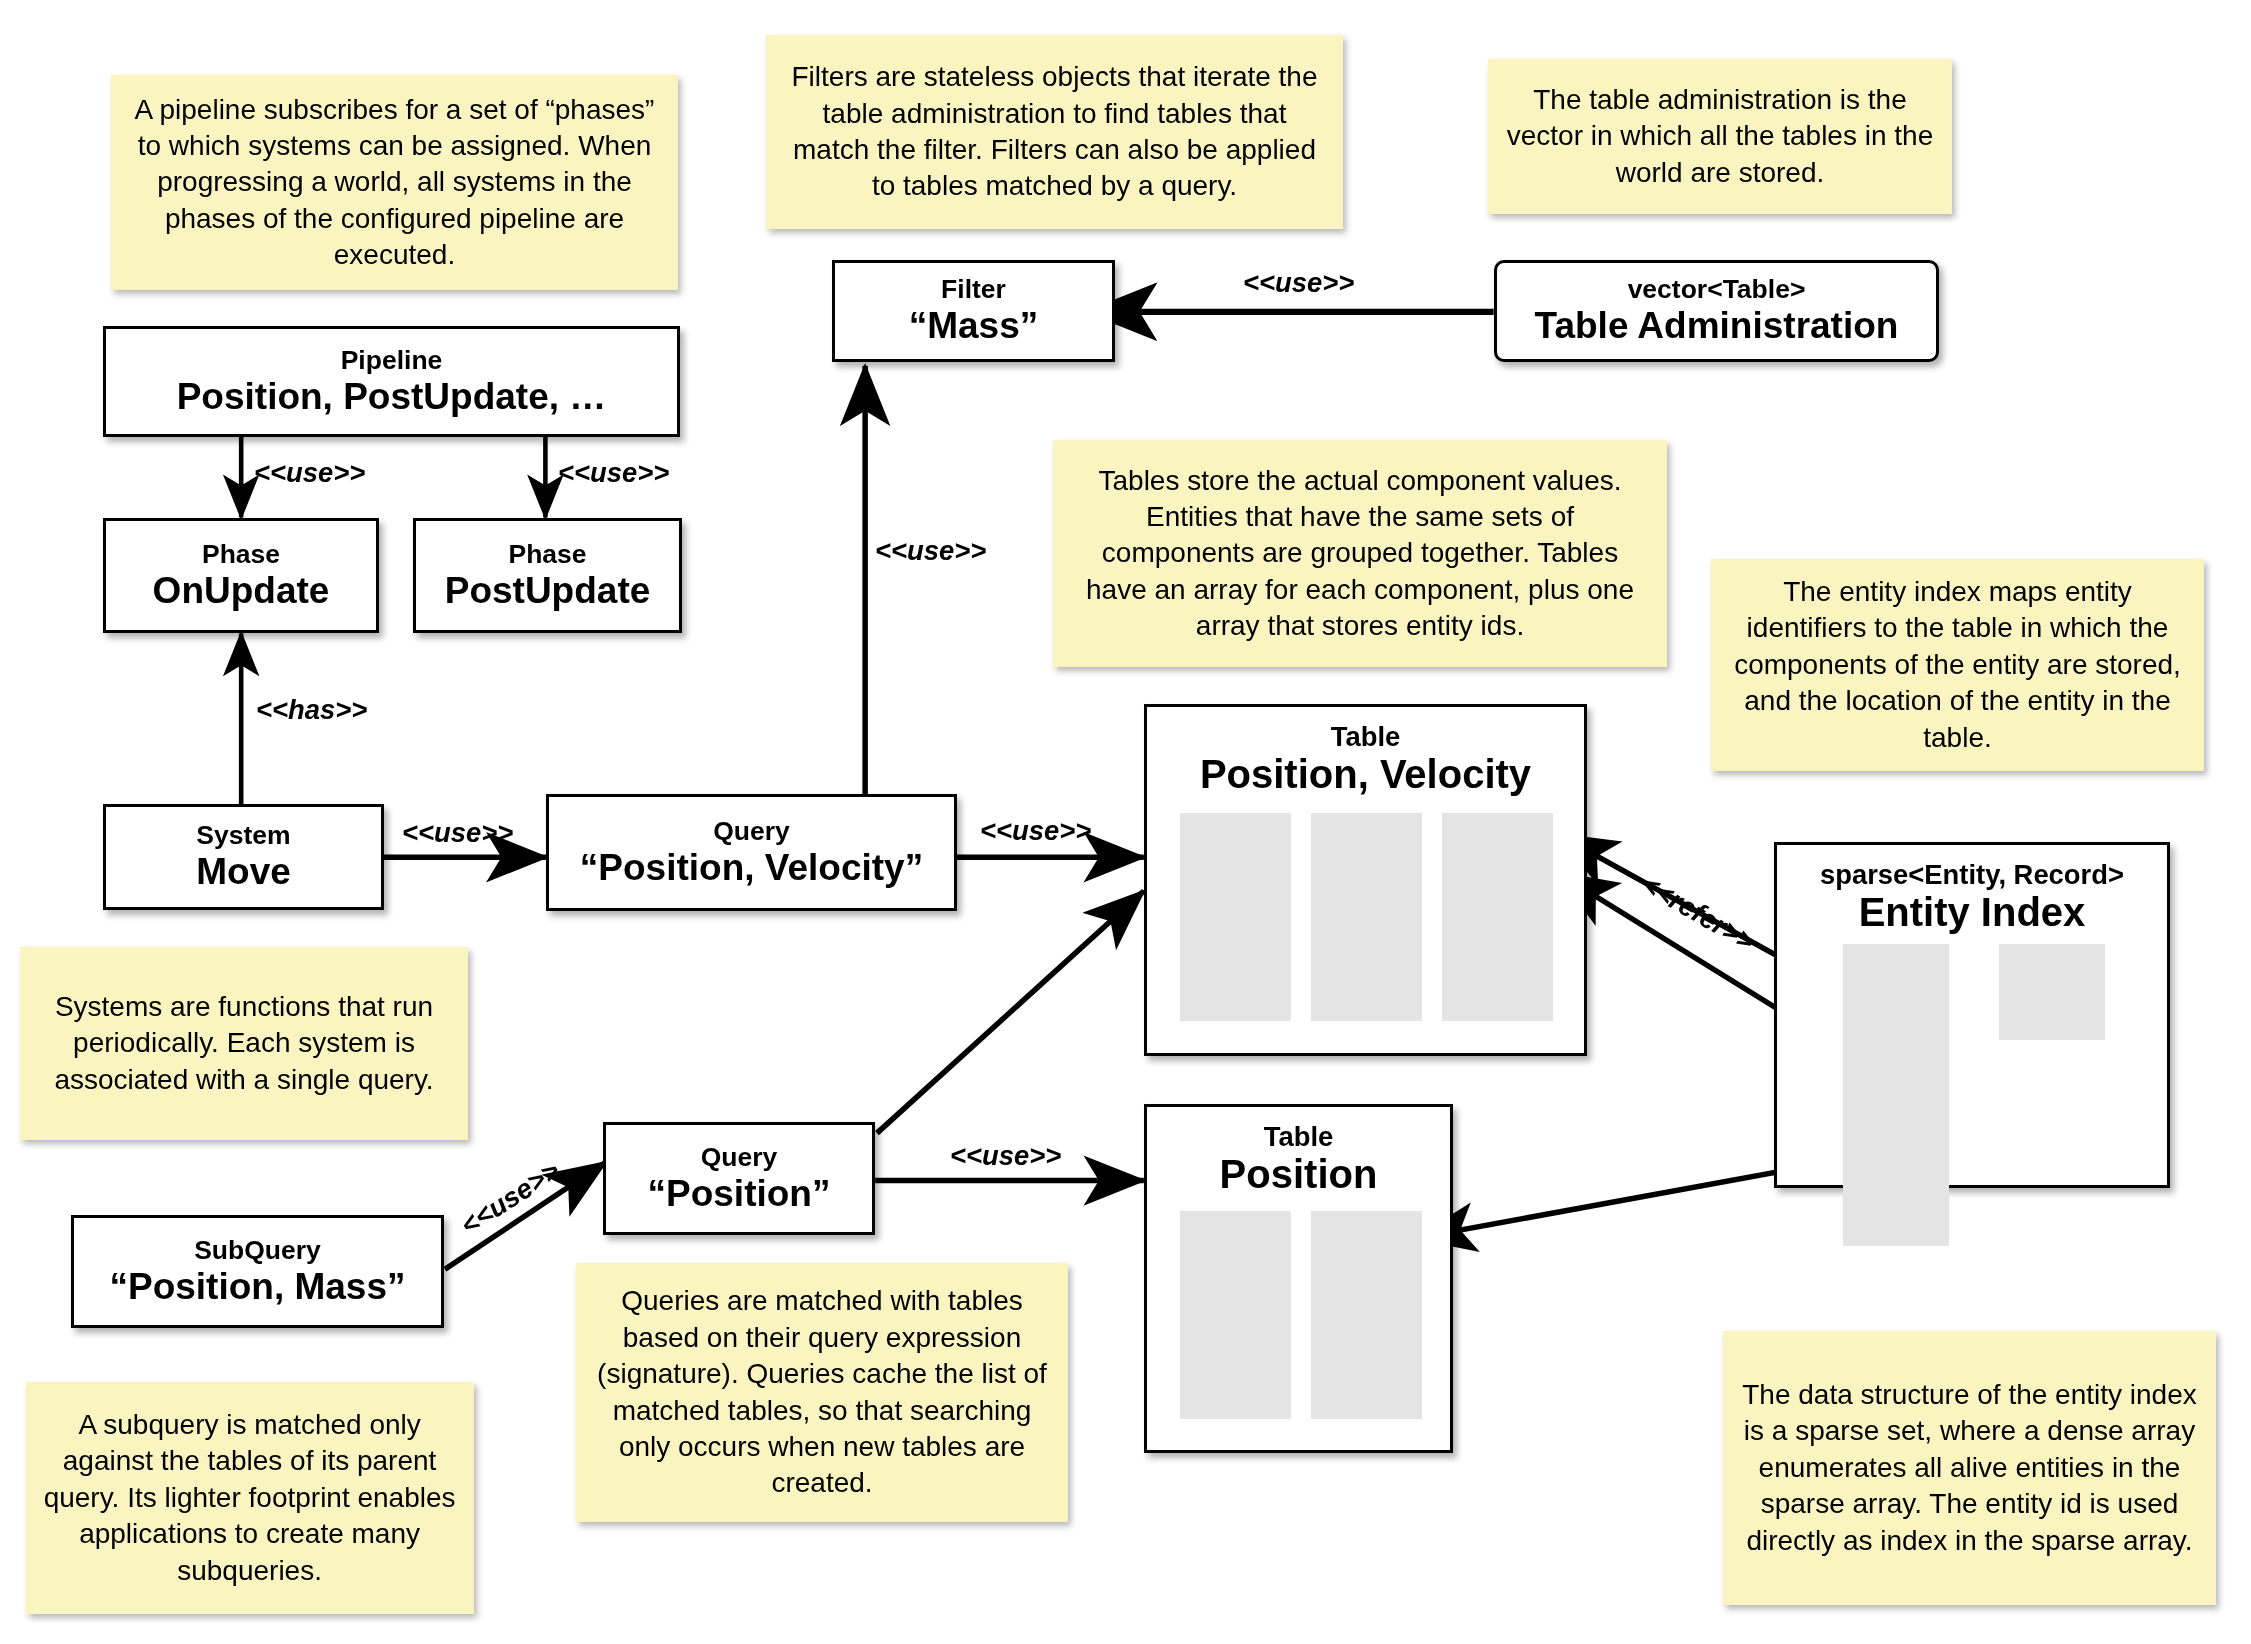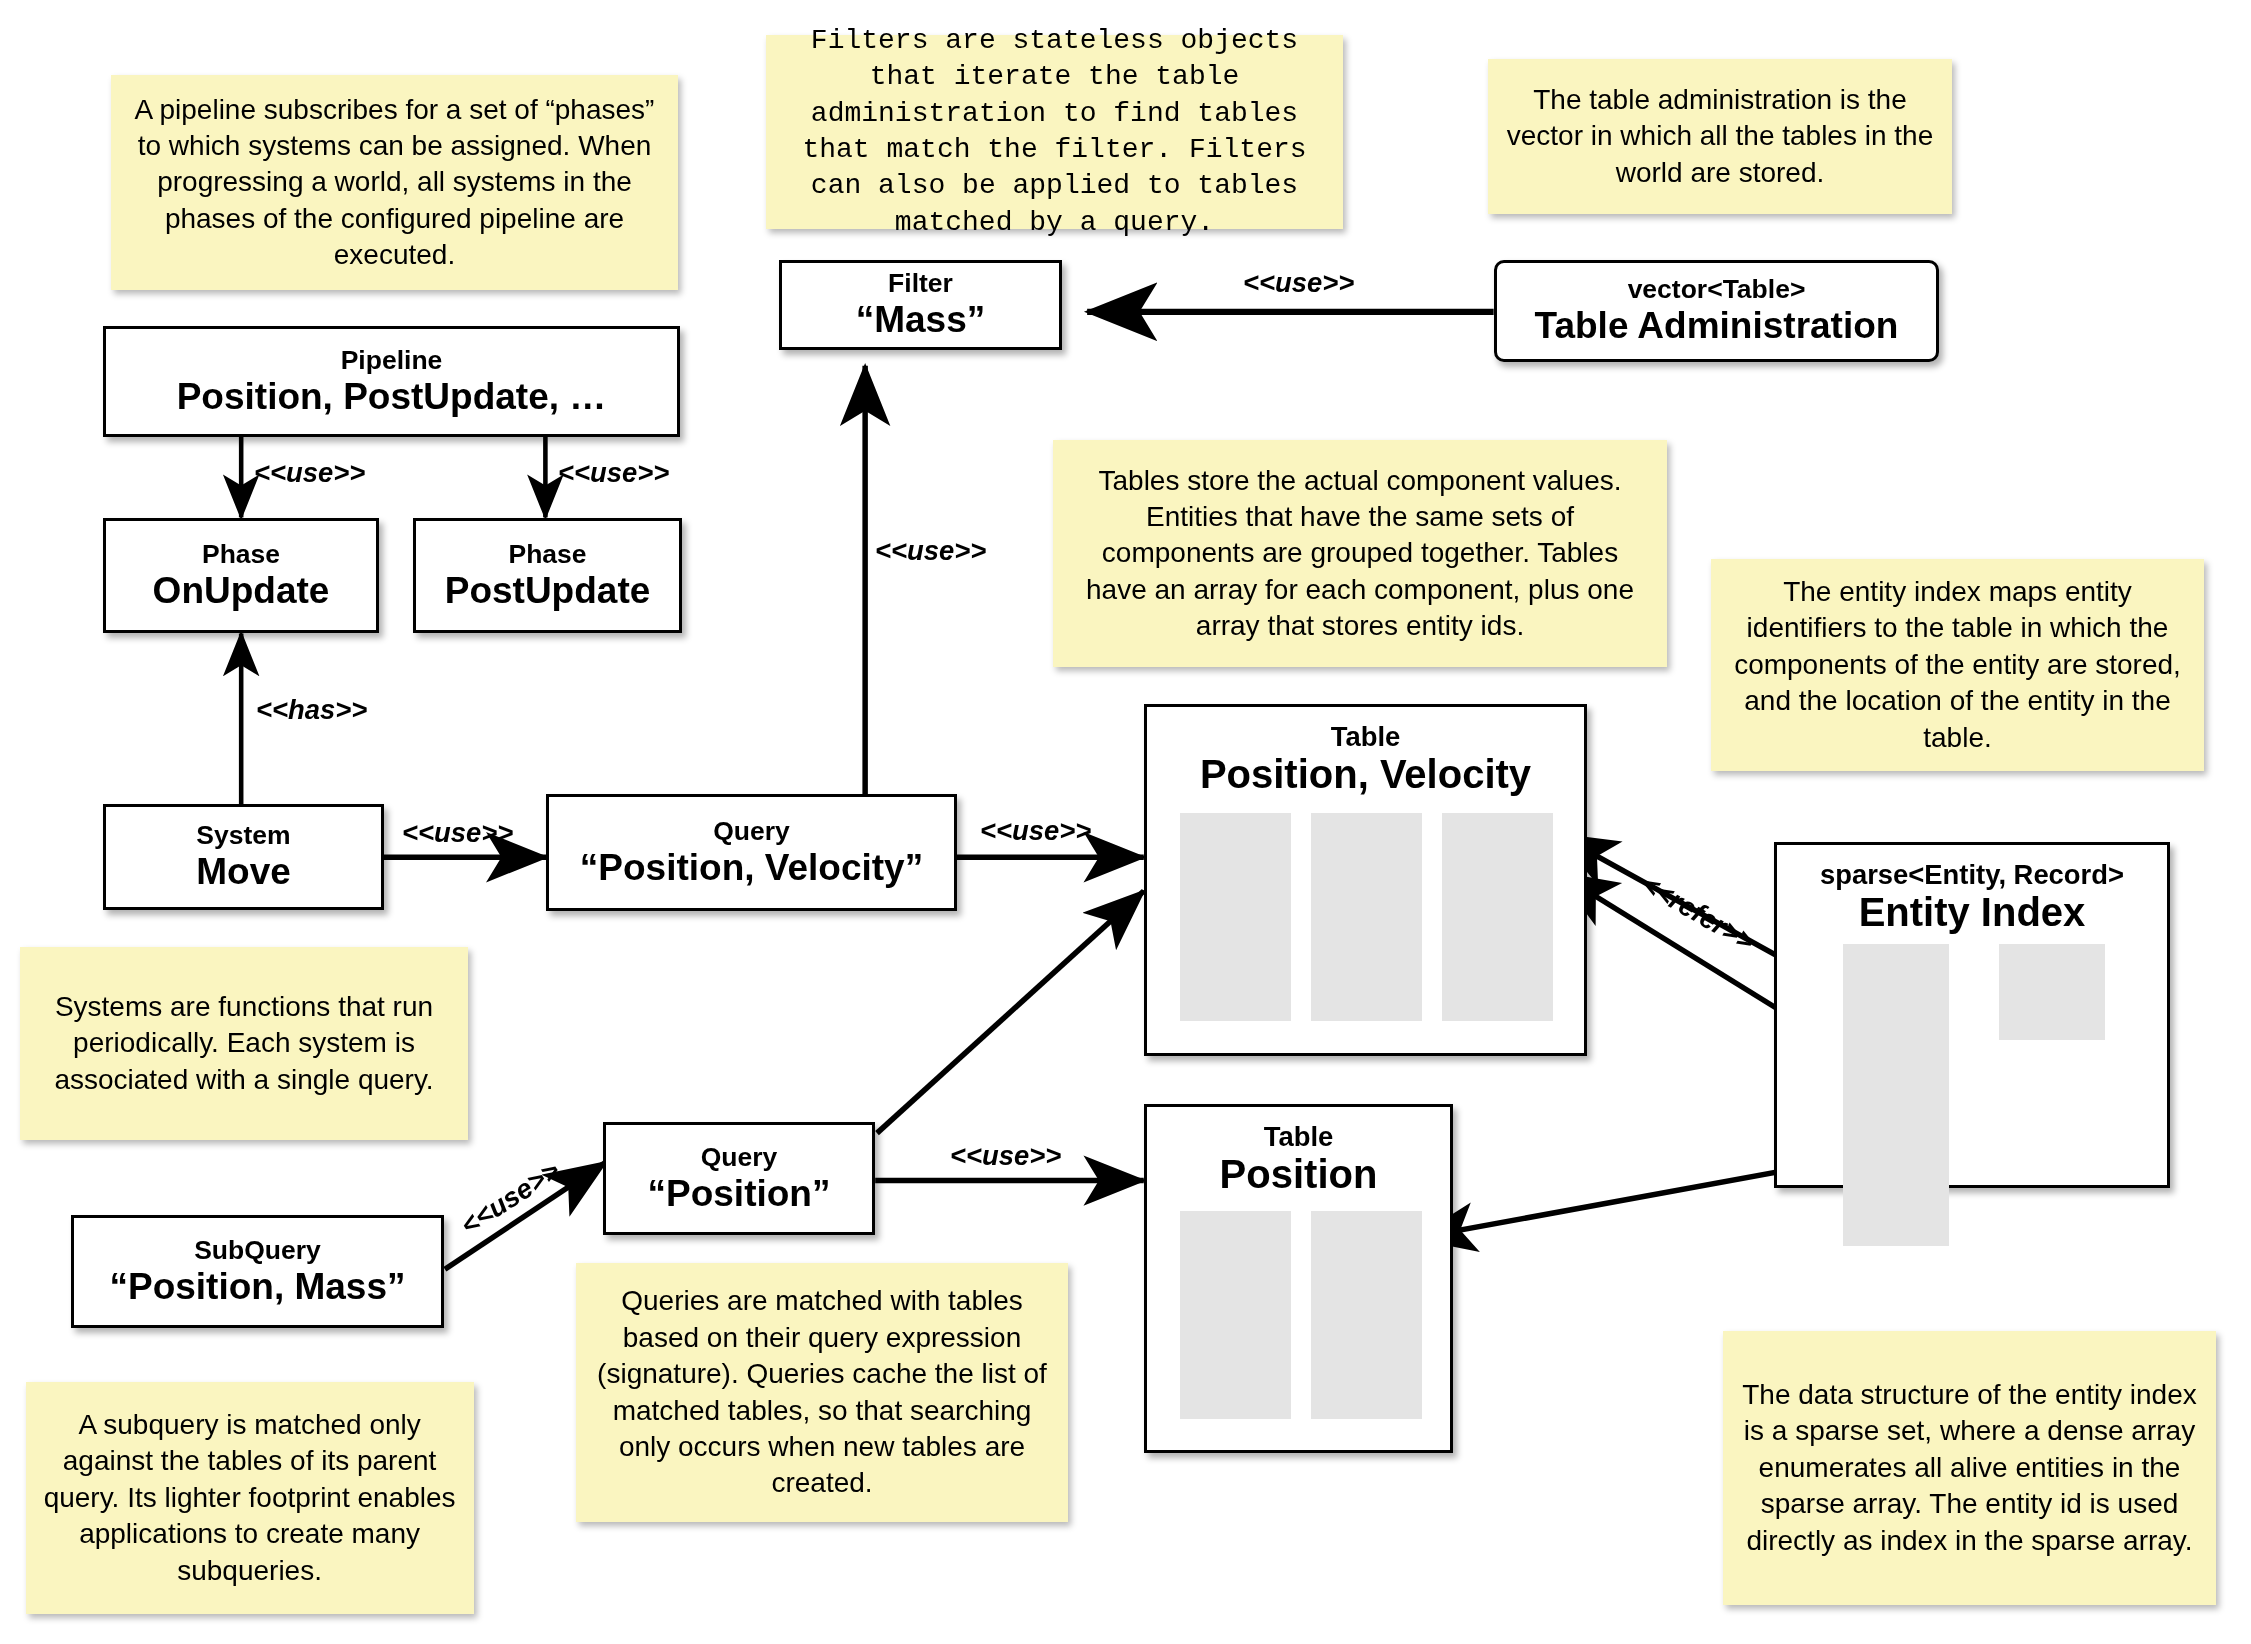--- a/index.html
+++ b/index.html
@@ -127,37 +127,37 @@
     <line x1="2030" y1="1267" x2="1550" y2="1355" stroke="#000" stroke-width="6" marker-end="url(#ahS)"></line>
 
     <line x1="2185" y1="1053" x2="2115" y2="1053" stroke="#000" stroke-width="6" marker-end="url(#ahS)"></line>
     <line x1="2185" y1="1078" x2="2115" y2="1078" stroke="#000" stroke-width="6" marker-end="url(#ahS)"></line>
 
     <line x1="2180" y1="1105" x2="2122" y2="1262" stroke="#000" stroke-width="6" marker-end="url(#ahS)"></line>
   </svg>
 
   <div class="note" style="left:111px;top:75px;width:567px;height:215px;">A pipeline subscribes for a set of “phases” to which systems can be assigned. When progressing a world, all systems in the phases of the configured pipeline are executed.</div>
 
-  <div class="note" style="left:766px;top:35px;width:577px;height:194px;font-family:Liberation Mono, monospace;">Filters are stateless objects that iterate the table administration to find tables that match the filter. Filters can also be applied to tables matched by a query.</div>
+  <div class="note" style="left:766px;top:35px;width:577px;height:194px;">Filters are stateless objects that iterate the table administration to find tables that match the filter. Filters can also be applied to tables matched by a query.</div>
 
   <div class="note" style="left:1488px;top:59px;width:464px;height:155px;">The table administration is the vector in which all the tables in the world are stored.</div>
 
   <div class="note" style="left:1053px;top:440px;width:614px;height:227px;">Tables store the actual component values. Entities that have the same sets of components are grouped together. Tables have an array for each component, plus one array that stores entity ids.</div>
 
   <div class="note" style="left:1711px;top:559px;width:493px;height:212px;">The entity index maps entity identifiers to the table in which the components of the entity are stored, and the location of the entity in the table.</div>
 
   <div class="note" style="left:20px;top:947px;width:448px;height:193px;">Systems are functions that run periodically. Each system is associated with a single query.</div>
 
   <div class="note" style="left:576px;top:1263px;width:492px;height:259px;">Queries are matched with tables based on their query expression (signature). Queries cache the list of matched tables, so that searching only occurs when new tables are created.</div>
 
   <div class="note" style="left:25.6px;top:1382px;width:448px;height:232px;">A subquery is matched only against the tables of its parent query. Its lighter footprint enables applications to create many subqueries.</div>
 
   <div class="note" style="left:1723px;top:1331px;width:493px;height:274px;">The data structure of the entity index is a sparse set, where a dense array enumerates all alive entities in the sparse array. The entity id is used directly as index in the sparse array.</div>
 
-  <div class="box" style="left:779px;top:260px;width:283px;height:90px;">
+  <div class="box" style="left:832px;top:260px;width:283px;height:102px;">
     <div class="stereo">Filter</div>
     <div class="title">“Mass”</div>
   </div>
 
   <div class="box" style="left:1494px;top:260px;width:445px;height:102px;border-radius:10px;">
     <div class="stereo">vector&lt;Table&gt;</div>
     <div class="title">Table Administration</div>
   </div>
 
   <div class="box" style="left:103px;top:326px;width:577px;height:111px;">

